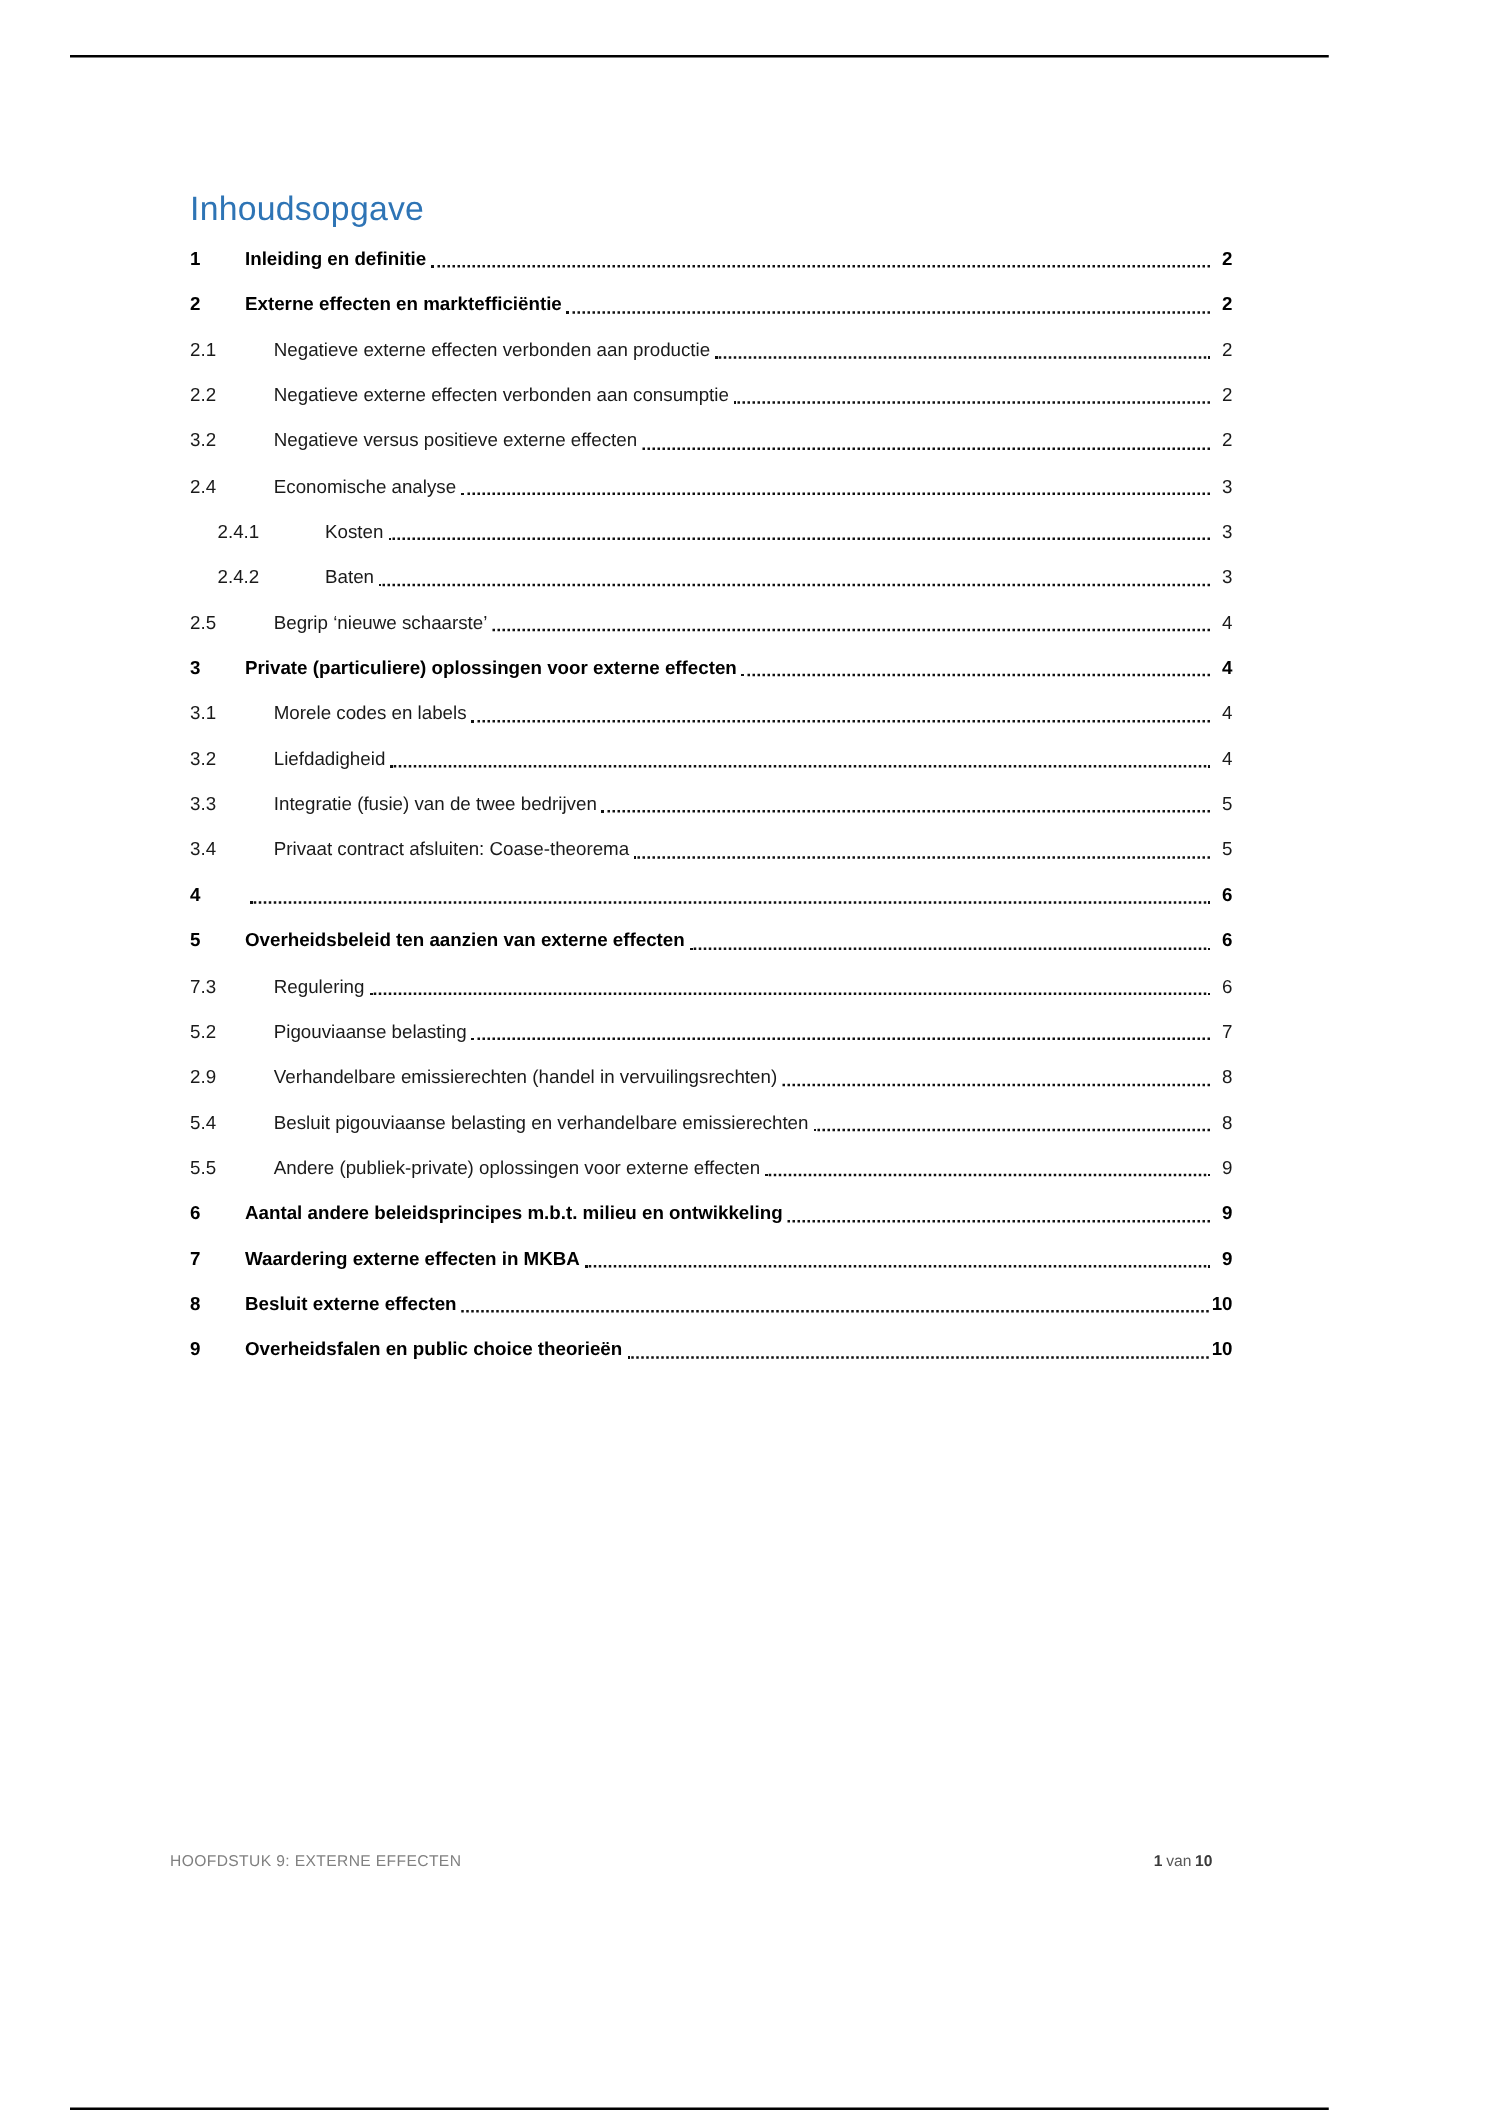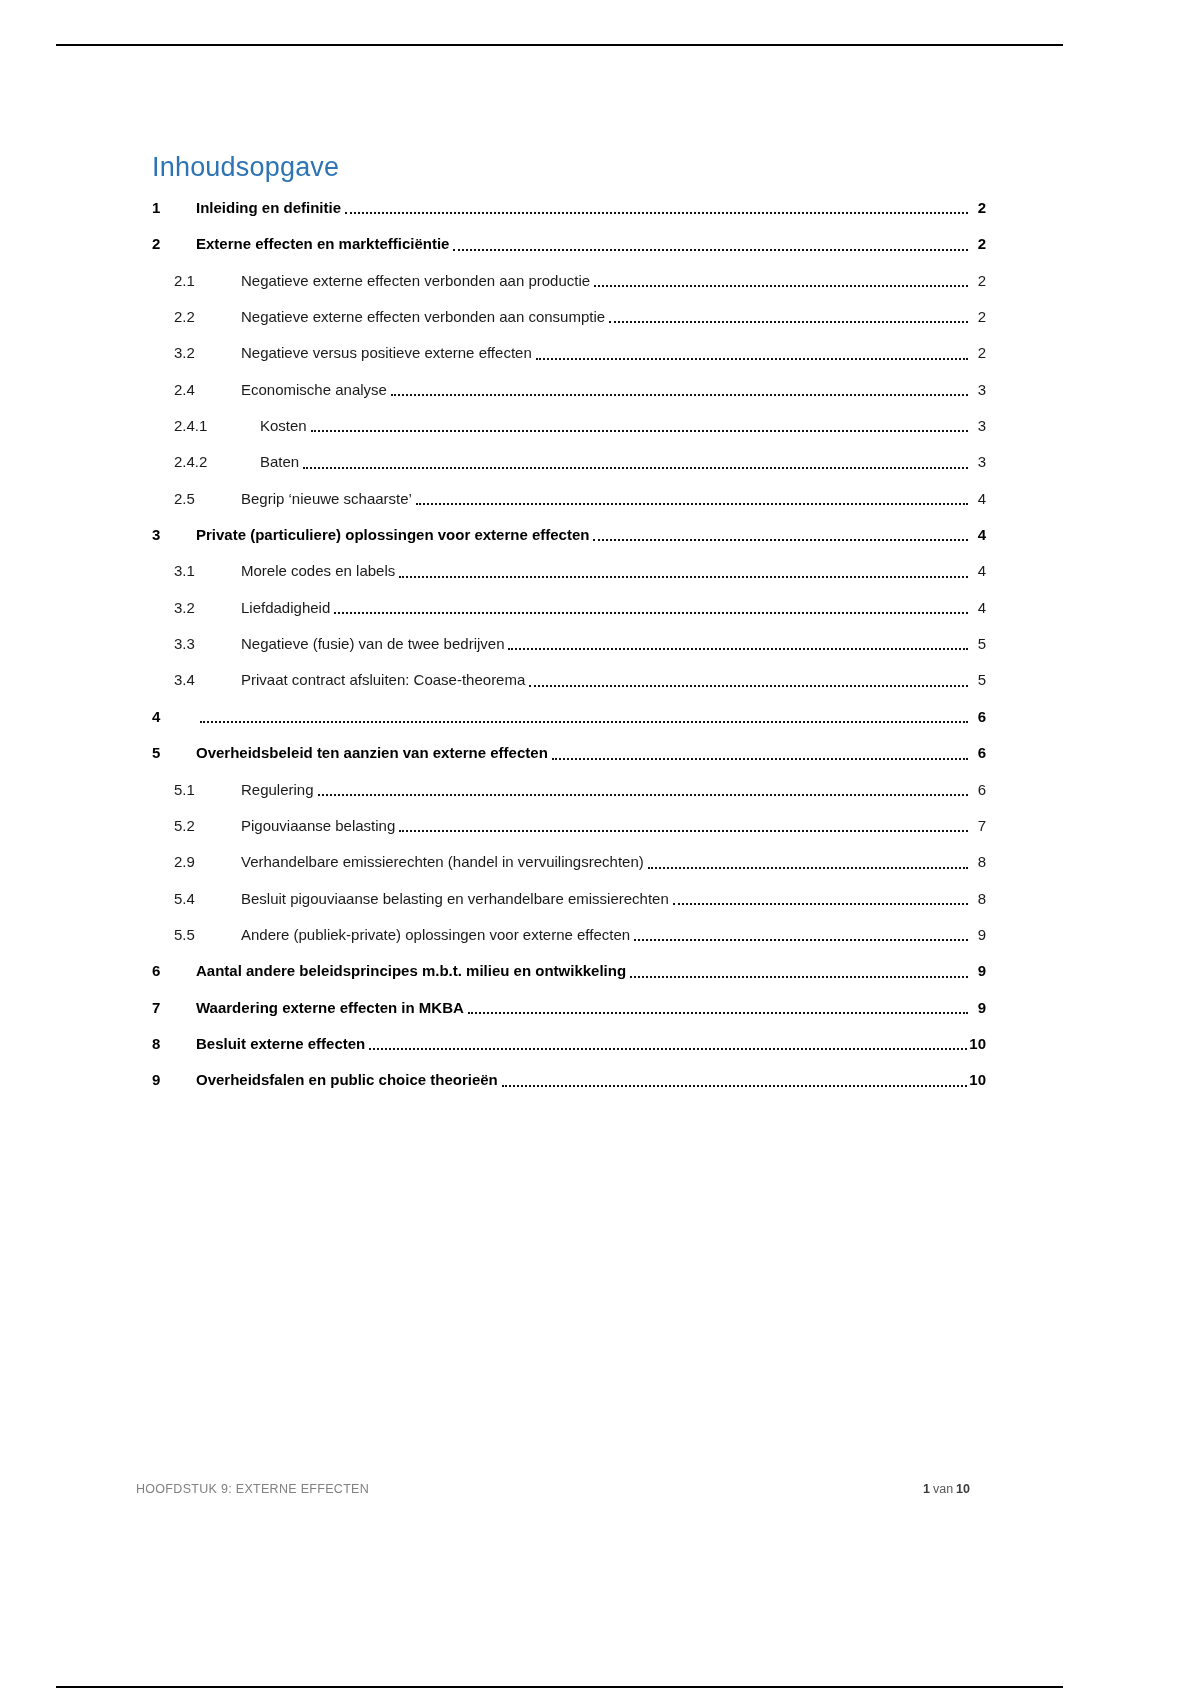--- a/index.html
+++ b/index.html
@@ -41,21 +41,21 @@
     display:flex;
     align-items:baseline;
     height:36.35px;
     font-size:15px;
     line-height:36.35px;
     white-space:nowrap;
   }
   .toc-row.lvl-1 { font-weight:700; color:#000; }
   .toc-num { flex:0 0 auto; }
   .lvl-1 .toc-num { width:44px; }
-  .lvl-2 .toc-num { margin-left:22px; width:67px; }
+  .lvl-2 .toc-num { width:67px; }
   .lvl-3 .toc-num { margin-left:22px; width:86px; }
   .toc-label { flex:0 0 auto; }
   .leader {
     flex:1 1 auto;
     min-width:14px;
     border-bottom:2px dotted #111;
     align-self:flex-end;
     margin:0 2px 12px 4px;
   }
   .toc-page {
@@ -171,21 +171,21 @@
 
   <div class="toc-row lvl-2">
     <span class="toc-num">3.2</span>
     <span class="toc-label">Liefdadigheid</span>
     <span class="leader"></span>
     <span class="toc-page">4</span>
   </div>
 
   <div class="toc-row lvl-2">
     <span class="toc-num">3.3</span>
-    <span class="toc-label">Negatieve (fusie) van de twee bedrijven</span>
+    <span class="toc-label">Integratie (fusie) van de twee bedrijven</span>
     <span class="leader"></span>
     <span class="toc-page">5</span>
   </div>
 
   <div class="toc-row lvl-2">
     <span class="toc-num">3.4</span>
     <span class="toc-label">Privaat contract afsluiten: Coase-theorema</span>
     <span class="leader"></span>
     <span class="toc-page">5</span>
   </div>
@@ -197,21 +197,21 @@
   </div>
 
   <div class="toc-row lvl-1">
     <span class="toc-num">5</span>
     <span class="toc-label">Overheidsbeleid ten aanzien van externe effecten</span>
     <span class="leader"></span>
     <span class="toc-page">6</span>
   </div>
 
   <div class="toc-row lvl-2">
-    <span class="toc-num">5.1</span>
+    <span class="toc-num">7.3</span>
     <span class="toc-label">Regulering</span>
     <span class="leader"></span>
     <span class="toc-page">6</span>
   </div>
 
   <div class="toc-row lvl-2">
     <span class="toc-num">5.2</span>
     <span class="toc-label">Pigouviaanse belasting</span>
     <span class="leader"></span>
     <span class="toc-page">7</span>

